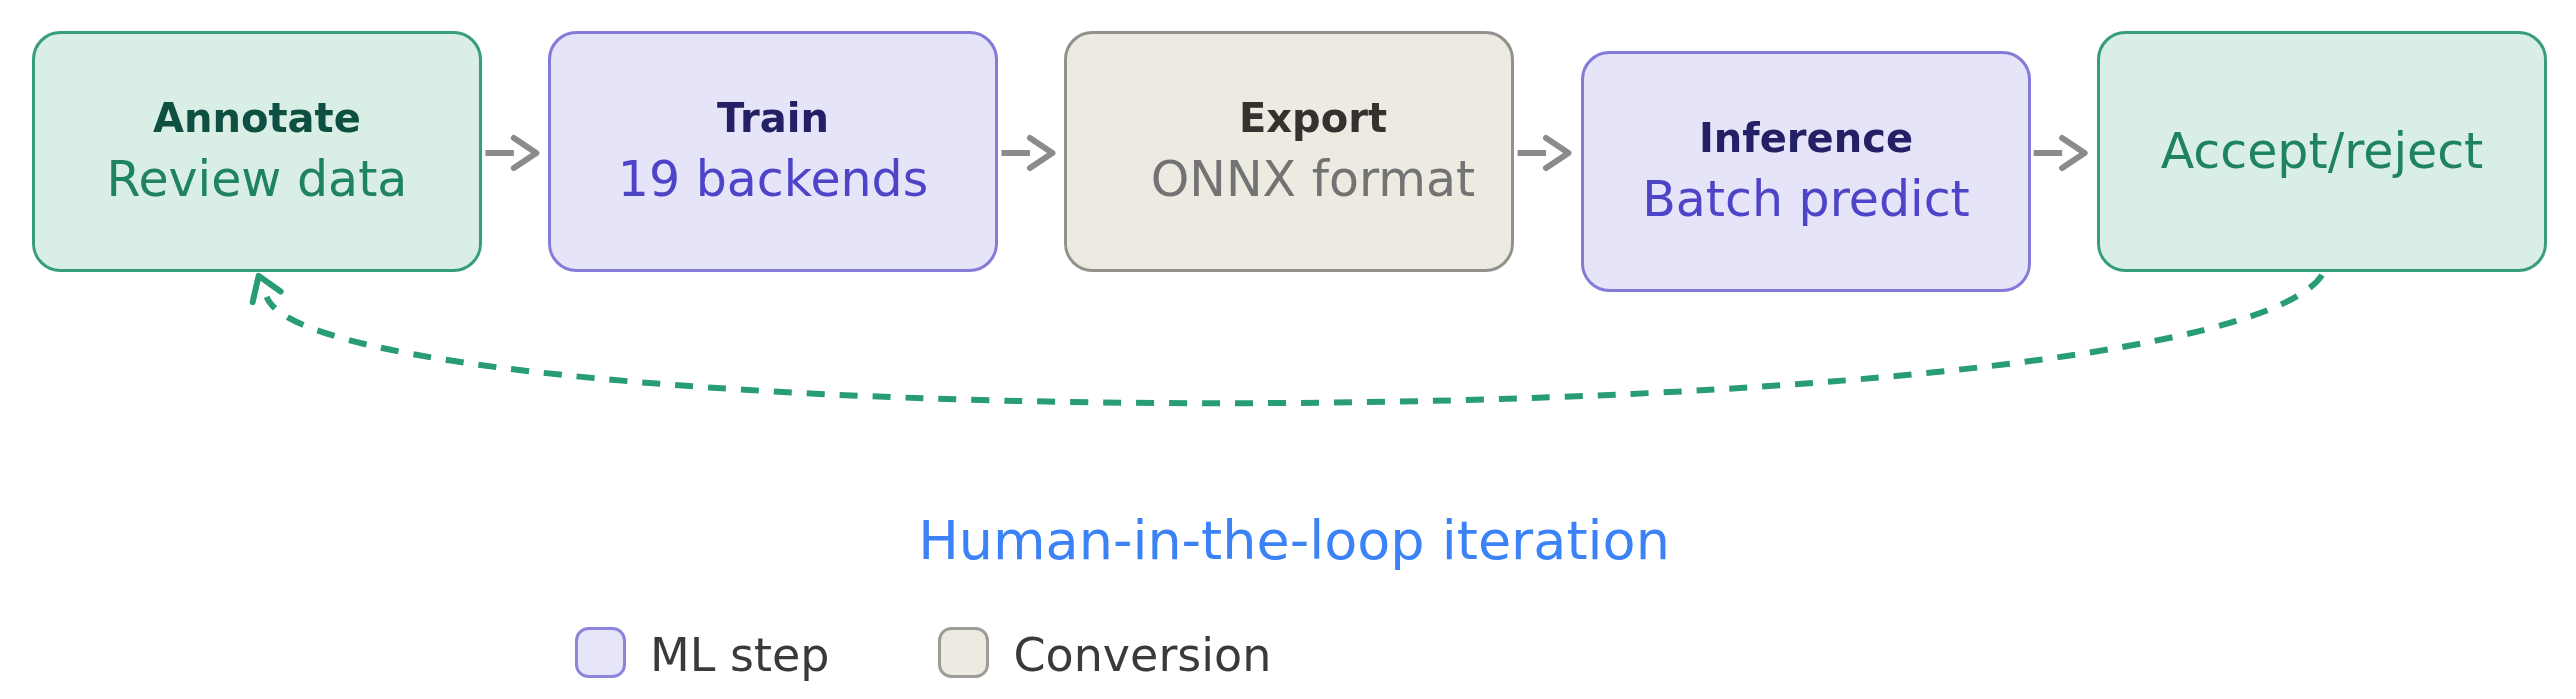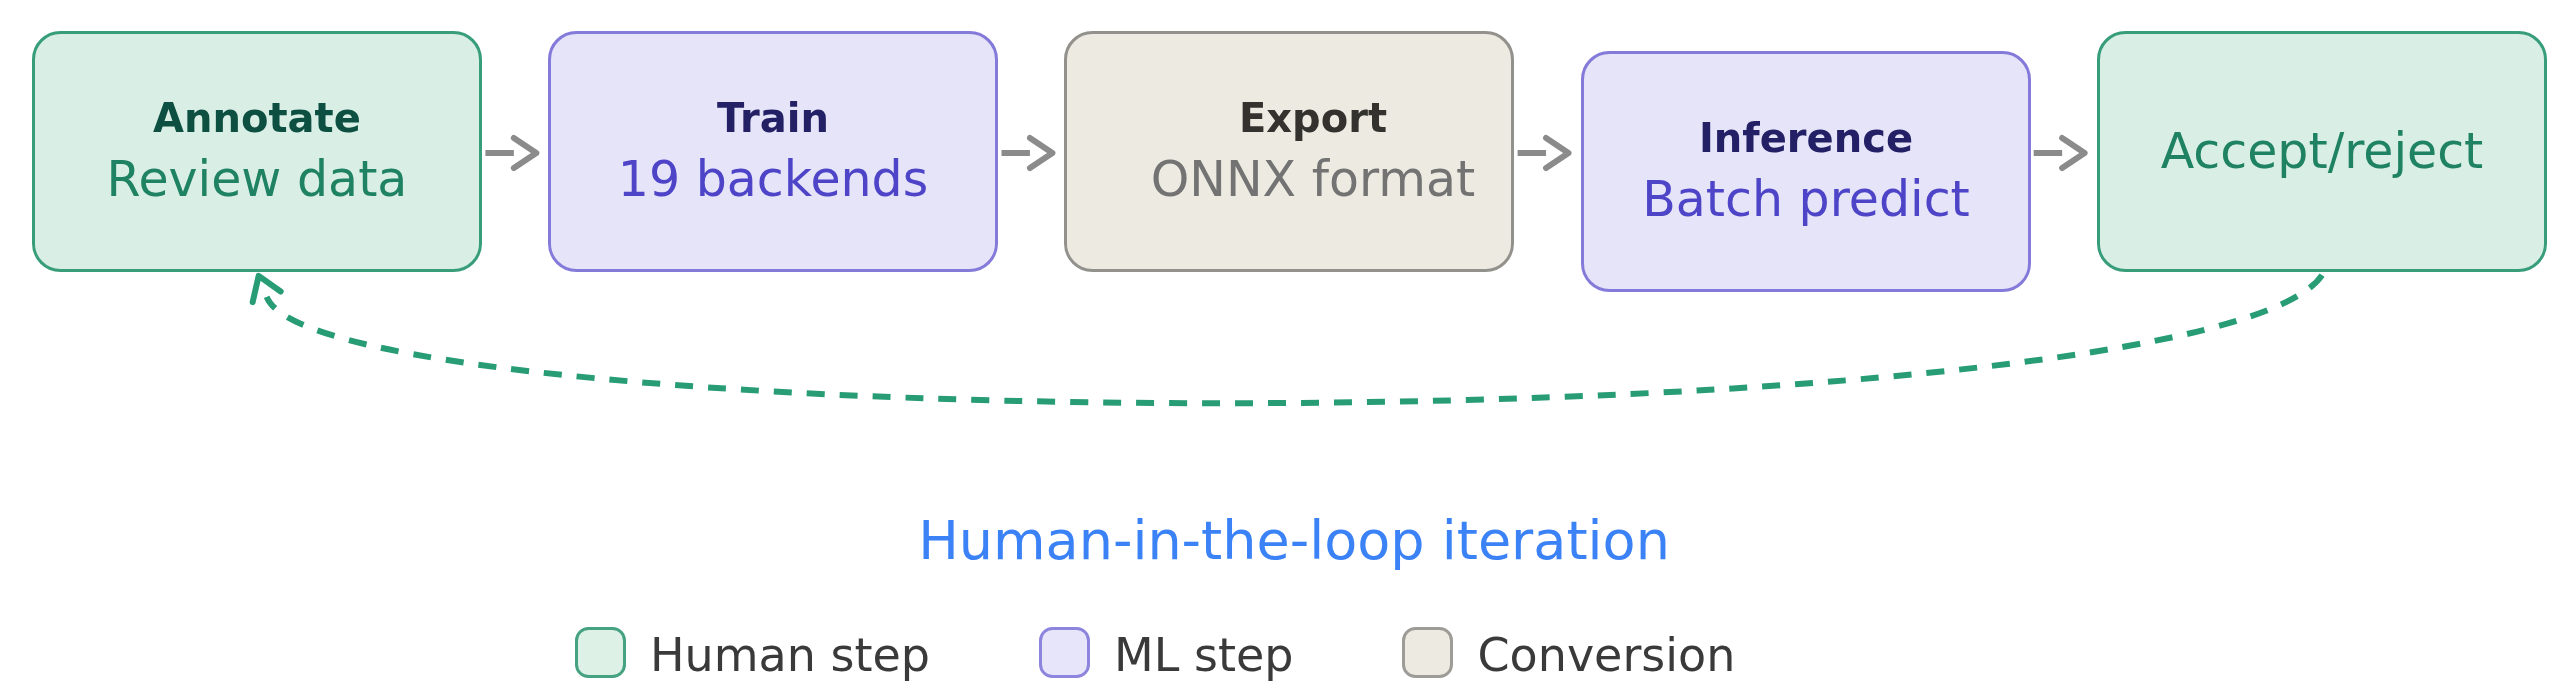--- a/index.html
+++ b/index.html
@@ -125,24 +125,20 @@
   </div>
 
   <div class="step-box box--human box-review">
     <div class="box-subtitle">Accept/reject</div>
   </div>
 
   <div class="loop-label">Human-in-the-loop iteration</div>
 
   <div class="legend">
     <div class="legend-item">
-      <span class="legend-swatch swatch--human"></span>
-      <span class="legend-label">Human step</span>
-    </div>
-    <div class="legend-item">
       <span class="legend-swatch swatch--ml"></span>
       <span class="legend-label">ML step</span>
     </div>
     <div class="legend-item">
       <span class="legend-swatch swatch--conversion"></span>
       <span class="legend-label">Conversion</span>
     </div>
   </div>
 
 </div>

